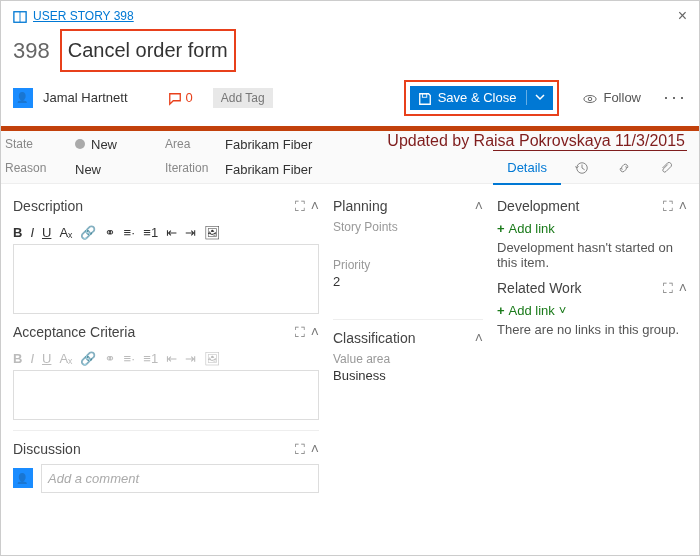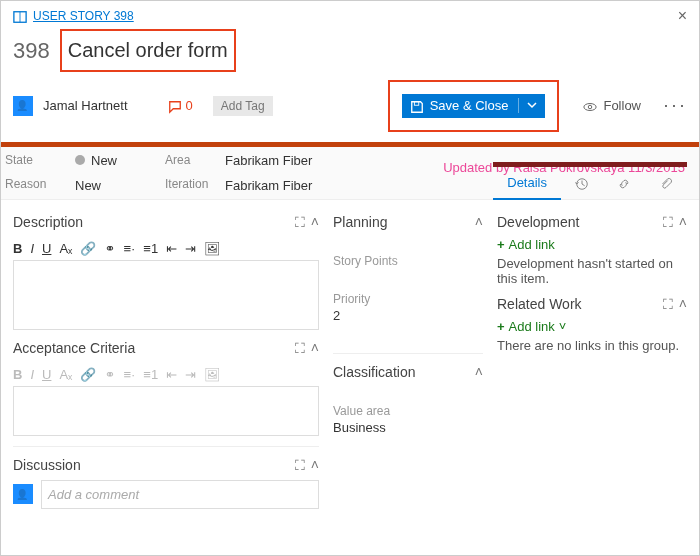--- a/index.html
+++ b/index.html
@@ -10,48 +10,48 @@
 .close{margin-left:auto;color:#666;font-size:16px;cursor:pointer}
 .title-row{display:flex;align-items:center;gap:10px;padding:4px 12px 8px 12px}
 .id{font-size:22px;color:#666}
 .title-box{border:2px solid #e8401b;padding:8px 6px;font-size:20px;color:#333;min-width:160px}
 .meta-row{display:flex;align-items:center;gap:10px;padding:0 12px 10px 12px}
 .avatar{width:20px;height:20px;background:#1a8cff;display:inline-flex;align-items:center;justify-content:center;color:#fff;font-size:10px}
 .person{font-size:13px}
 .comments{display:flex;align-items:center;gap:4px;color:#e8401b;margin-left:30px}
 .addtag{background:#e8e8e8;color:#777;padding:3px 8px;font-size:12px;margin-left:10px}
 .spacer{flex:1}
-.save-wrap{border:2px solid #e8401b;padding:12px;display:inline-block}
+.save-wrap{border:2px solid #e8401b;padding:4px;display:inline-block}
 .save-btn{background:#0078d4;color:#fff;display:flex;align-items:center;gap:6px;padding:4px 8px;font-size:13px}
 .save-btn .chev{border-left:1px solid rgba(255,255,255,.4);padding-left:8px;margin-left:4px}
 .follow{display:flex;align-items:center;gap:6px;color:#555;margin-left:14px}
 .dots{color:#555;font-size:18px;letter-spacing:2px;margin-left:12px}
 .info-grid{display:flex;padding:6px 4px;background:#fafafa;border-top:5px solid #c2410c;border-bottom:1px solid #eee}
 .info-col{display:flex;flex-direction:column;gap:10px}
 .info-col .lab{color:#888;font-size:12px}
 .info-col .val{font-size:13px;color:#333}
 .state-dot{width:10px;height:10px;border-radius:50%;background:#aaa;display:inline-block;margin-right:6px}
-.updated{margin-left:auto;color:#ec4899;font-size:13px;padding:18px 14px}
-.tabs{display:flex;align-items:center;gap:0;border-top:5px solid #7f1d1d;padding-left:500px}
+.updated{margin-left:auto;color:#7f1d1d;font-size:16px;padding:6px 14px}
+.tabs{display:flex;align-items:flex-end;gap:0;border-top:1px solid #7f1d1d;padding-left:500px}
 .tab{padding:8px 14px;color:#0078d4;font-size:13px;border-bottom:2px solid transparent;cursor:pointer}
 .tab.active{border-bottom:2px solid #0078d4}
 .tab.icon{color:#777}
 .content{display:flex;padding:8px 12px;gap:14px}
 .col-l{flex:1.3;min-width:0}
 .col-m{width:150px}
 .col-r{width:190px}
 .sec-h{display:flex;align-items:center;font-size:14px;color:#444;margin:6px 0}
 .sec-h .controls{margin-left:auto;display:flex;gap:6px;color:#777}
 .sec-h .controls span{cursor:pointer}
 .toolbar{display:flex;gap:8px;padding:4px 0;color:#333;font-size:13px;align-items:center}
 .toolbar.dis{color:#bbb}
 .toolbar span{cursor:pointer}
 .editor{border:1px solid #ddd;height:70px;background:#fff;margin-bottom:10px}
 .editor.sm{height:50px}
-.field-lab{color:#999;font-size:12px;margin-top:24px}
+.field-lab{color:#999;font-size:12px;margin-top:6px}
 .field-val{font-size:13px;color:#333;margin-top:2px}
 .divider{border:0;border-top:1px solid #eee;margin:10px 0}
 .addlink{color:#1a7a1a;display:flex;align-items:center;gap:4px;font-size:13px;margin:4px 0}
 .addlink .plus{color:#1a7a1a;font-weight:bold}
 .note{font-size:13px;color:#555;margin:4px 0 10px 0}
 .comment-row{display:flex;gap:8px;align-items:center;margin-top:6px}
 .comment-input{flex:1;border:1px solid #ddd;padding:6px;color:#aaa;font-style:italic;font-size:13px}
 .svgicon{width:14px;height:14px;display:inline-block;vertical-align:middle}
 </style>
 </head>

